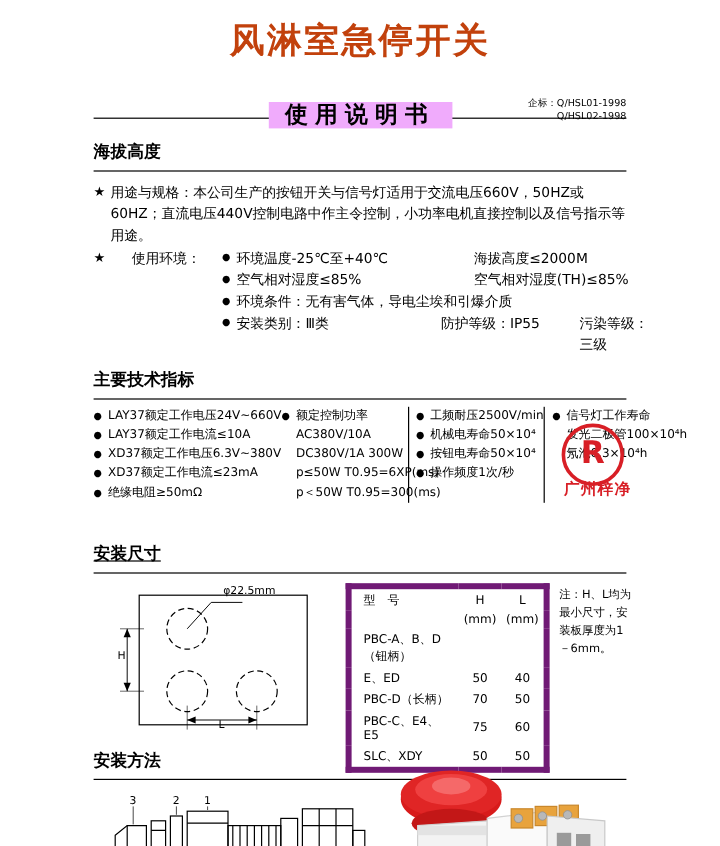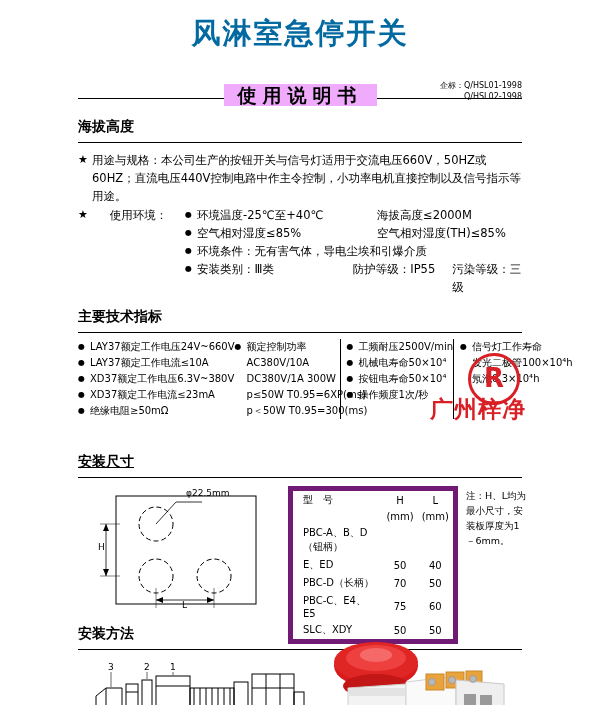--- a/index.html
+++ b/index.html
@@ -21,21 +21,21 @@
     height: 705px;
   }
 
   
   .main-title {
     text-align: center;
     font-size: 29px;
     font-weight: bold;
     letter-spacing: 2px;
     margin-top: 14px;
-    color: #0369a1;
+    color: #c2410c;
   }
 
   
   .manual-band {
     position: relative;
     margin-top: 24px;
     height: 40px;
   }
   .manual-rule {
     position: absolute;
@@ -101,20 +101,21 @@
   }
   .bullet {
     width: 12px;
     flex: 0 0 12px;
     font-size: 8px;
     line-height: 18px;
   }
   .col2 {
     display: flex;
     width: 100%;
+    gap: 18px;
   }
   .col2 > div:first-child { width: 180px; }
 
   
   .specs-wrap {
     margin: 6px 78px 0 78px;
     position: relative;
     display: flex;
     font-size: 10px;
     line-height: 16px;
@@ -156,21 +157,21 @@
     font-size: 26px;
     font-weight: bold;
     text-align: center;
     line-height: 44px;
   }
   .logo-text {
     position: absolute;
     right: 0;
     top: 48px;
     color: #d81f26;
-    font-size: 23px;
+    font-size: 13px;
     font-weight: bold;
     letter-spacing: 1px;
     text-align: right;
   }
 
   
   .dims-area {
     position: relative;
     margin: 6px 78px 0 78px;
     height: 135px;

